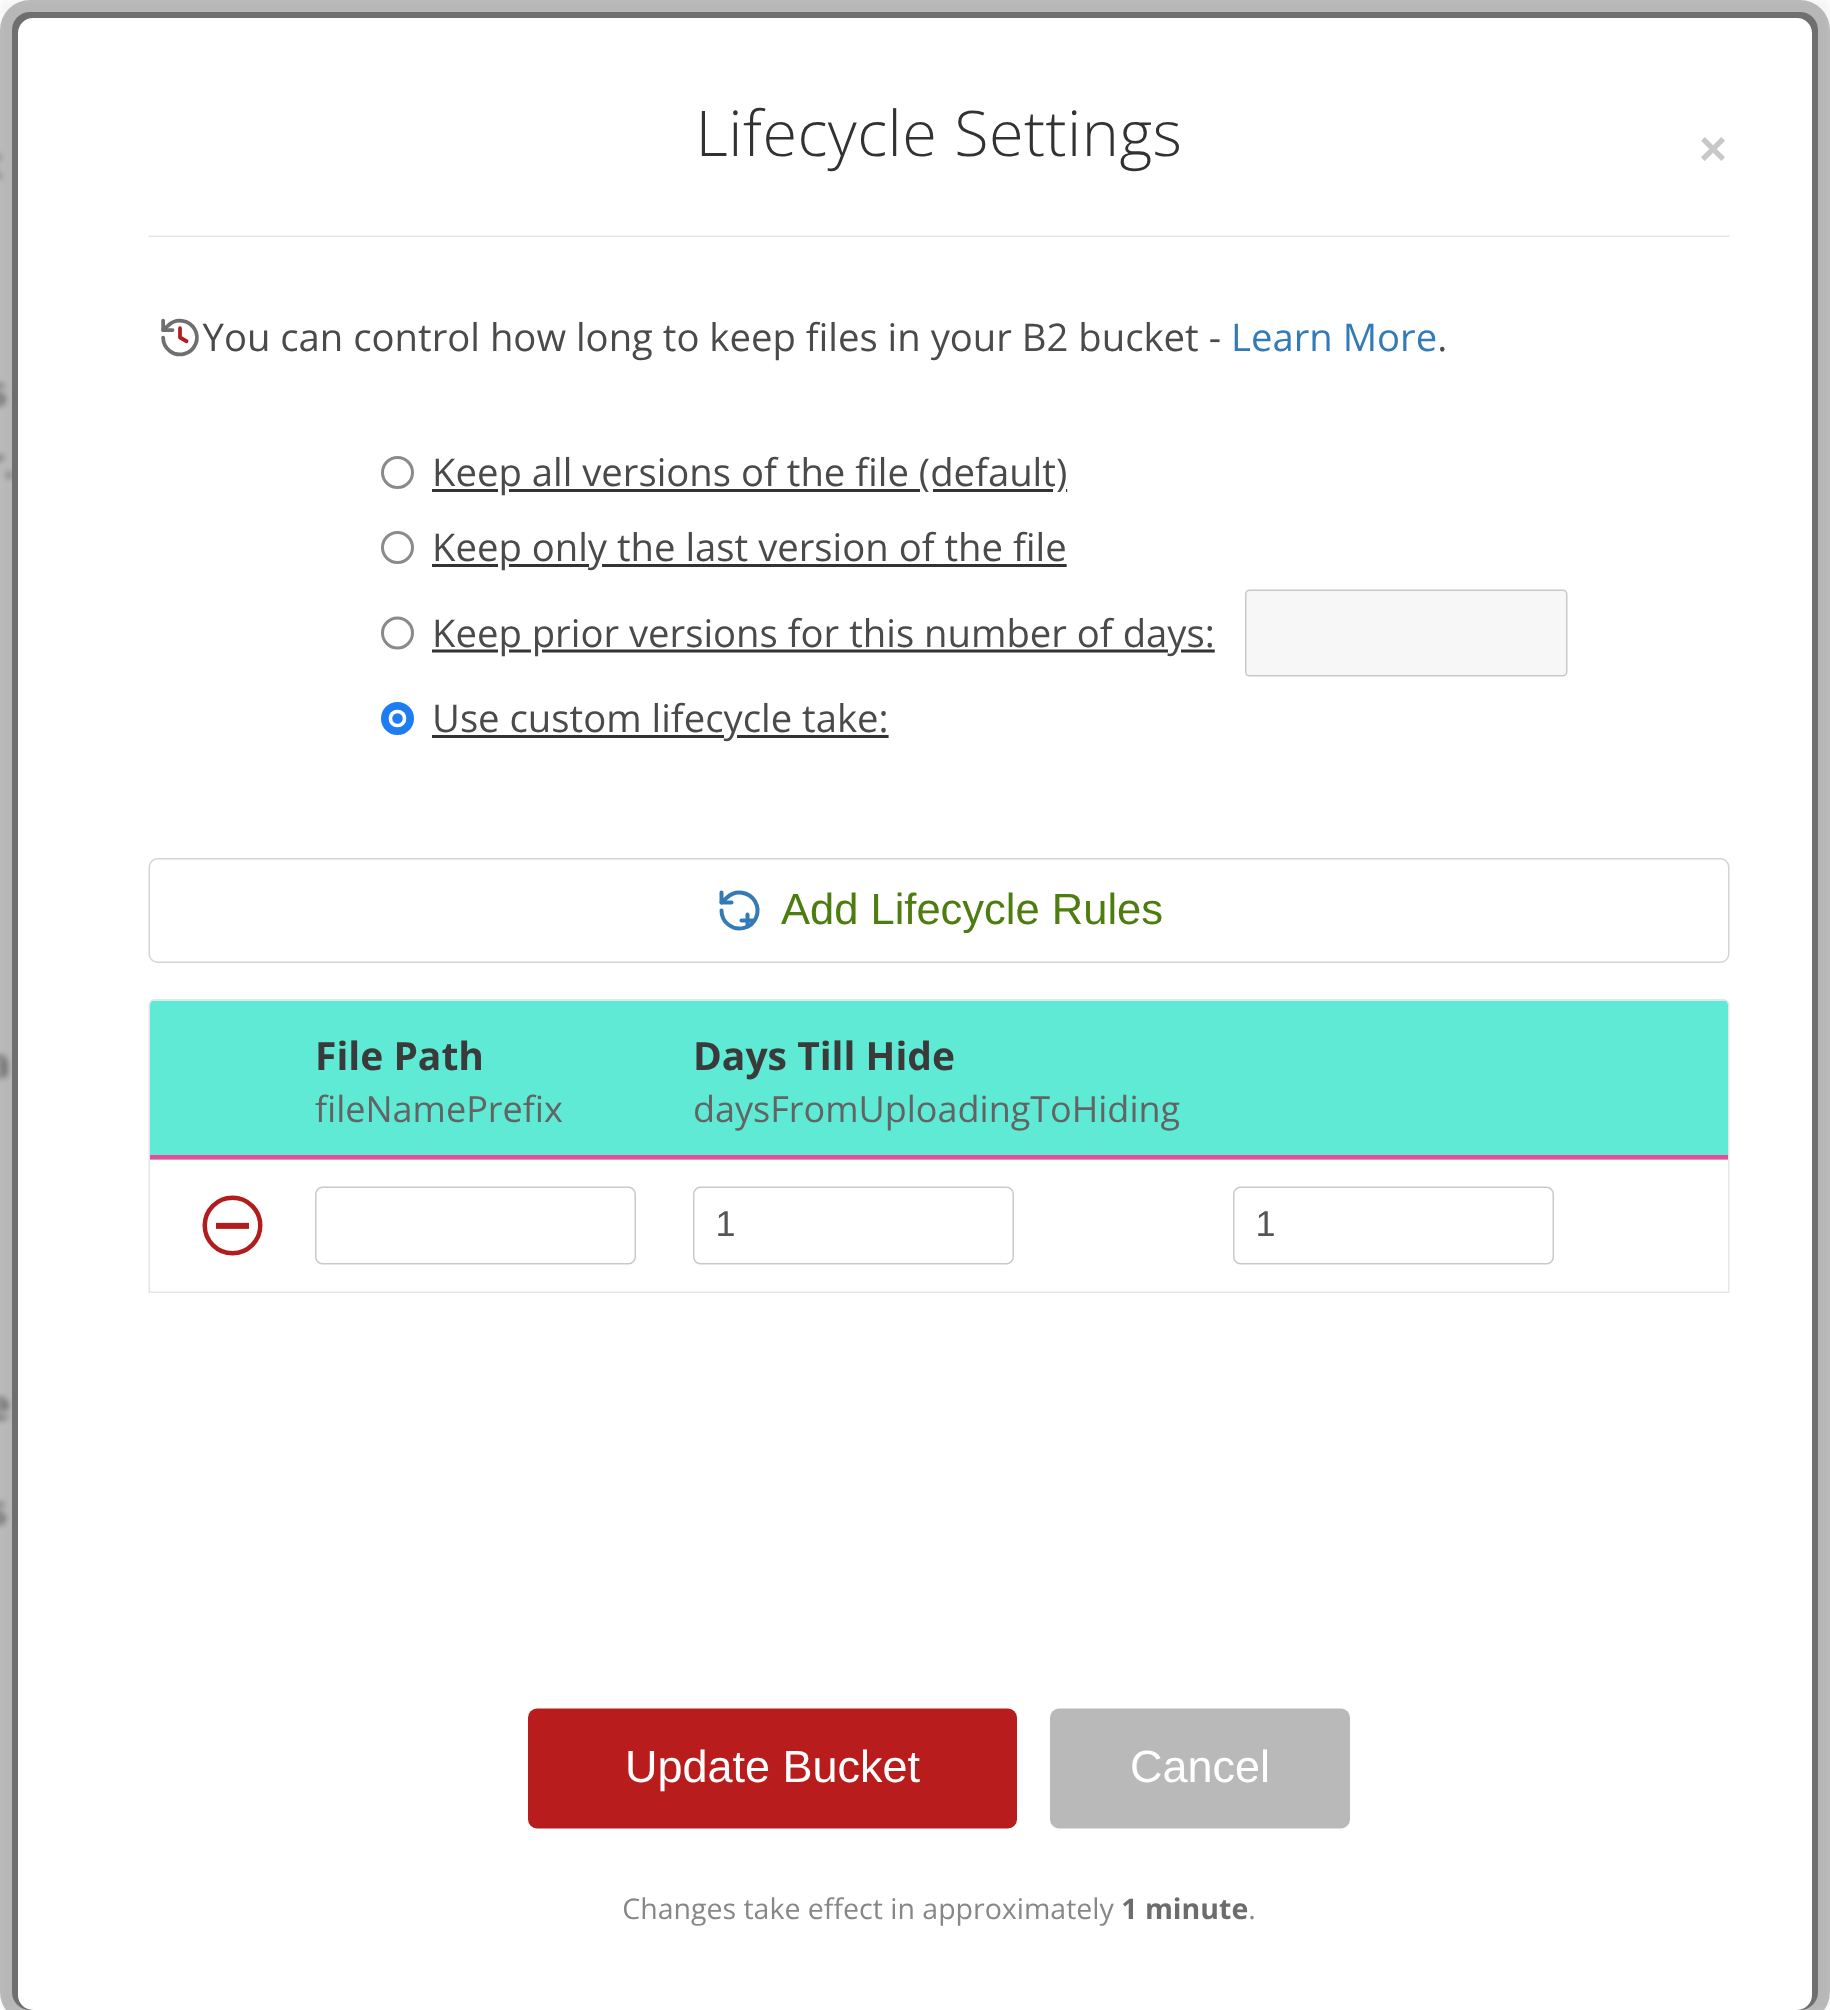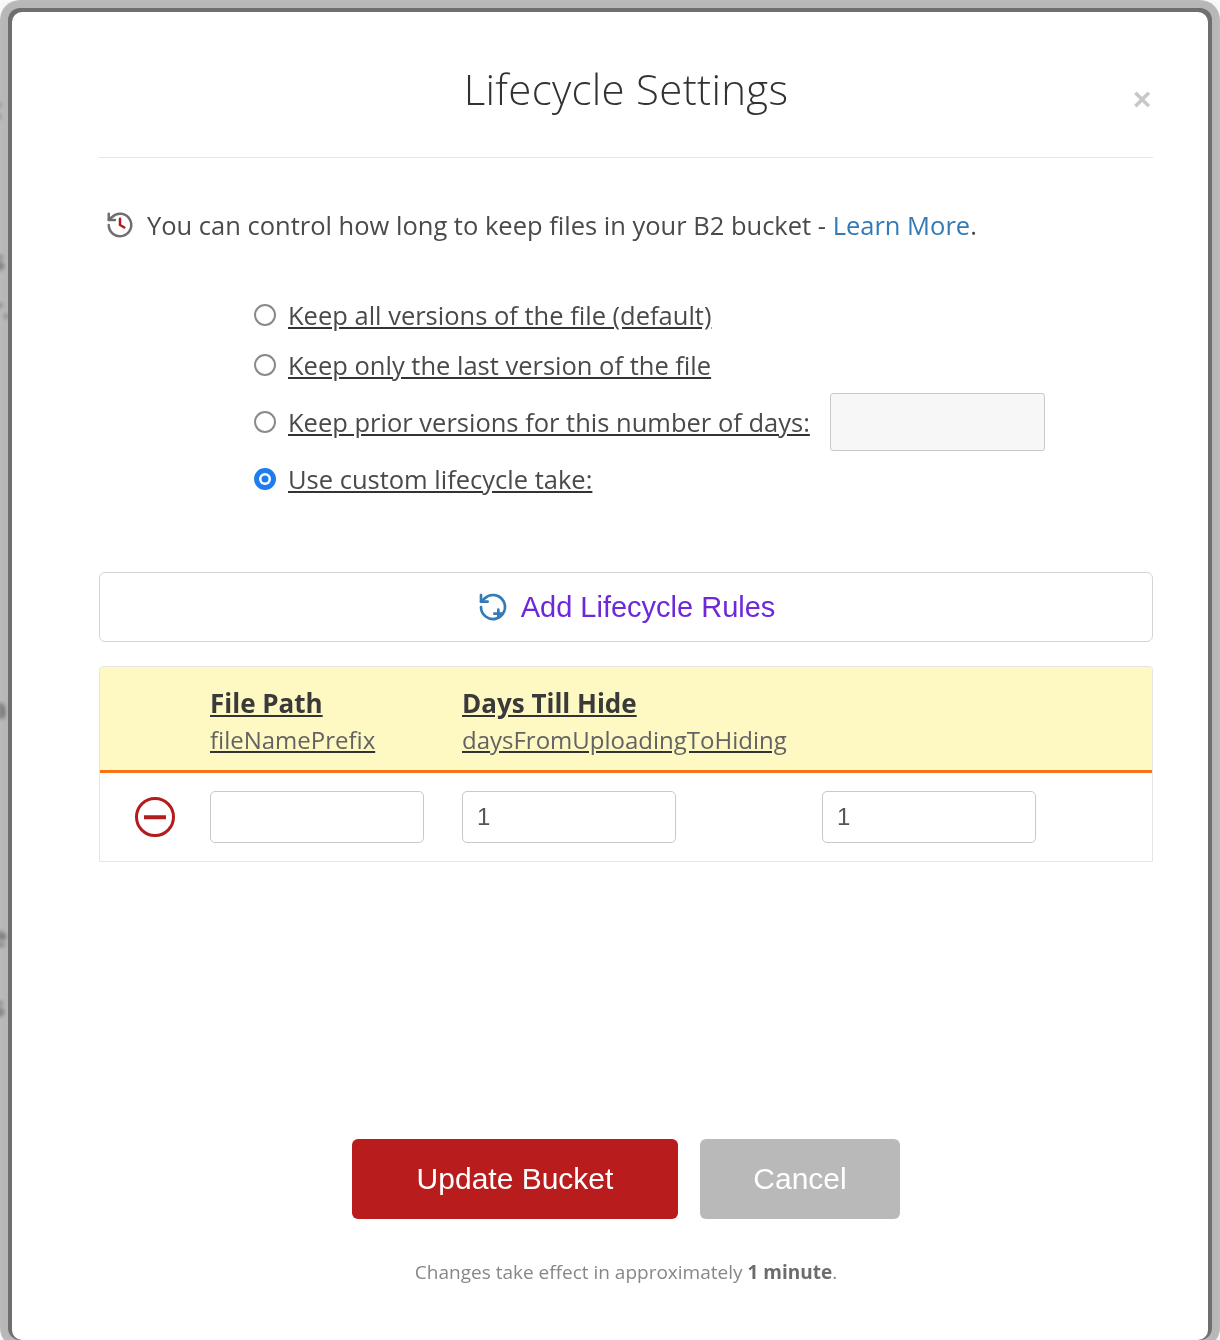--- a/index.html
+++ b/index.html
@@ -64,21 +64,21 @@
     border: none;
     font-weight: 700;
   }
   .modal-body {
     padding: 50px 0 0 0;
     flex: 1;
   }
   .desc-row {
     display: flex;
     align-items: center;
-    gap: 12px;
+    gap: 0;
     margin-bottom: 48px;
     padding-left: 6px;
     font-size: 25.5px;
     color: #4a4a4a;
   }
   .history-icon svg { display: block; }
   .desc-link { color: #337ab7; cursor: pointer; }
   .radio-group {
     padding-left: 155px;
     margin-bottom: 68px;
@@ -124,37 +124,36 @@
     display: flex;
     align-items: center;
     justify-content: center;
     gap: 12px;
     width: 100%;
     height: 70px;
     border: 1px solid #d4d4d4;
     background: #fff;
     border-radius: 6px;
     font-size: 29px;
-    color: #6d28d9;
+    color: #4d7c0f;
     cursor: pointer;
     margin-bottom: 24px;
   }
   .add-rules-btn svg { display: block; }
   .rules-table {
     border: 1px solid #e5e5e5;
     border-radius: 4px 4px 0 0;
     overflow: hidden;
   }
   .rules-header {
     display: grid;
     grid-template-columns: 110px 252px 360px 1fr;
-    background: #fef9c3;
-    border-bottom: 3px solid #f97316;
+    background: #5eead4;
+    border-bottom: 3px solid #ec4899;
     padding: 18px 0 14px 0;
-    text-decoration: underline;
   }
   .rules-header .col { }
   .rules-header .col-title {
     font-size: 26px;
     font-weight: 700;
     color: #3a3a3a;
     margin-bottom: 2px;
   }
   .rules-header .col-sub {
     font-size: 24px;

